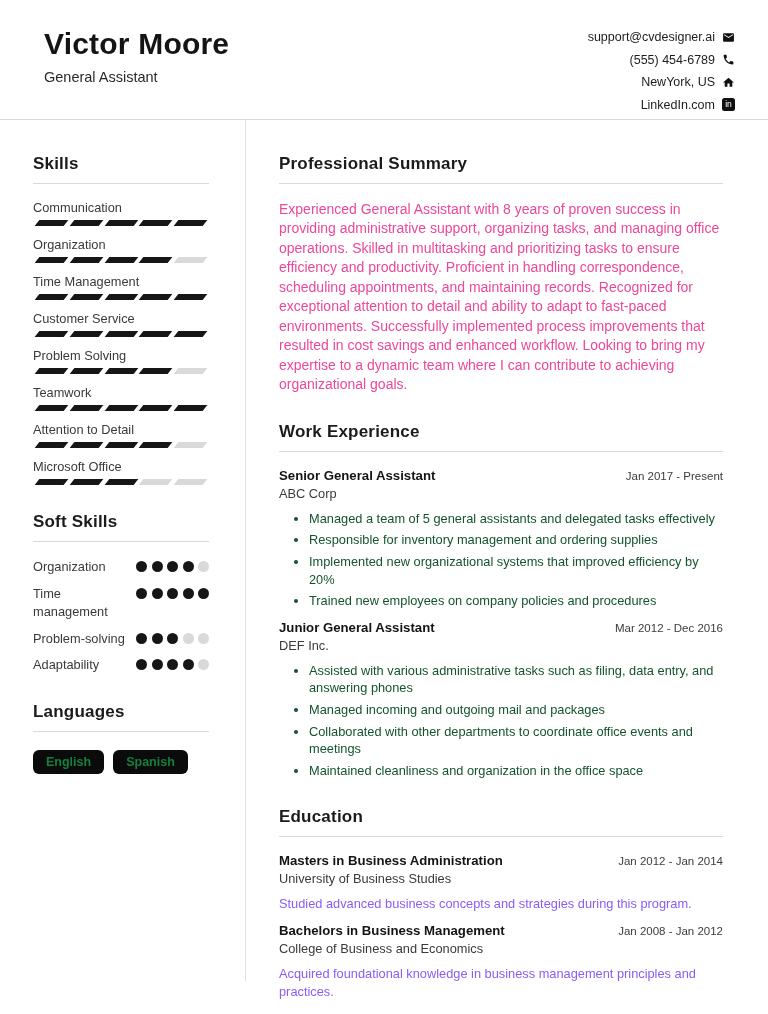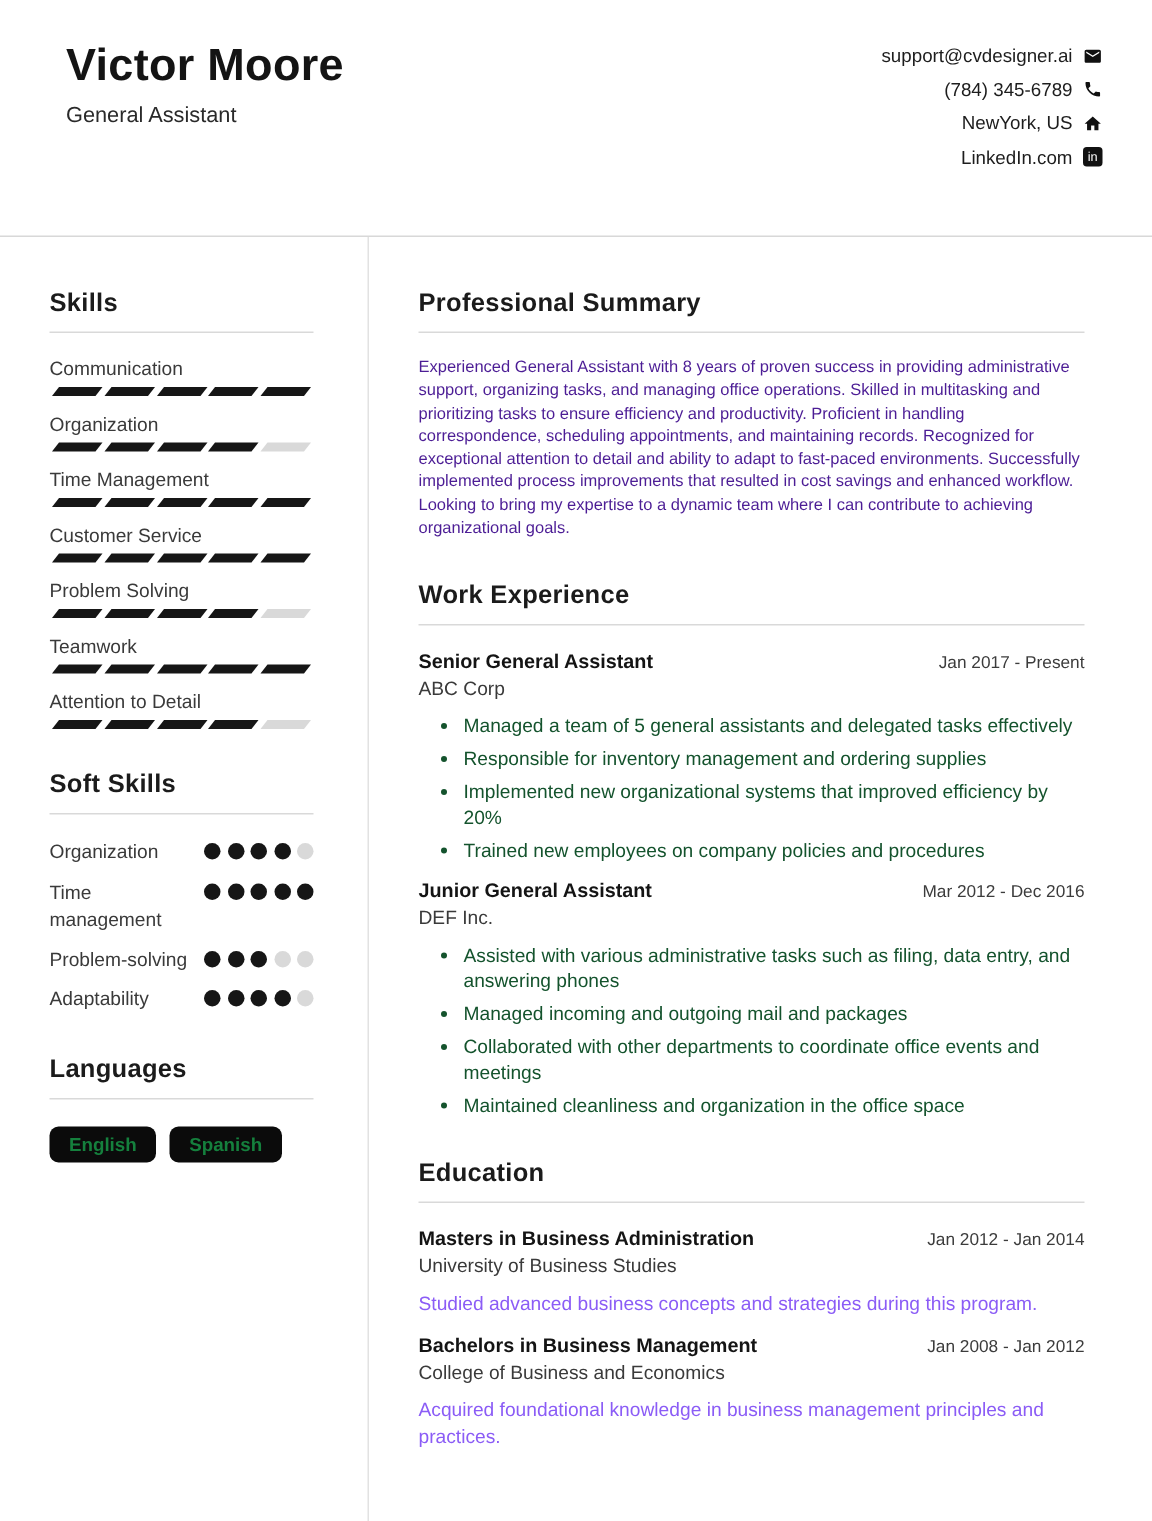--- a/index.html
+++ b/index.html
@@ -2,21 +2,21 @@
 <html style="--bar-filled: #161616; --bar-empty: #d9d9d9; --pill-bg: #0b0b0b; --divider: #d8d8d8;"><head>
 <meta charset="utf-8">
 <style>
   * { margin: 0; padding: 0; box-sizing: border-box; }
   html, body { background: #ffffff; }
   body { font-family: "Liberation Sans", sans-serif; color: #2f2f2f; }
   .page { width: 768px; height: 1014px; background: #fff; position: relative; overflow: hidden; }
 
   
   .header { display: flex; justify-content: space-between; align-items: flex-start;
-            padding: 27px 33px 0 44px; height: 158px; border-bottom: 1px solid var(--divider, #d8d8d8); }
+            padding: 27px 33px 0 44px; height: 120px; border-bottom: 1px solid var(--divider, #d8d8d8); }
   .person-name { font-size: 30px; font-weight: 700; color: #141414; letter-spacing: .2px; line-height: 1.1; }
   .person-title { font-size: 14.5px; color: #2a2a2a; margin-top: 9px; }
   .contacts { display: flex; flex-direction: column; align-items: flex-end; padding-top: 3px; }
   .contact-row { display: flex; align-items: center; justify-content: flex-end; gap: 7px;
                  font-size: 12.5px; color: #1d1d1d; margin-bottom: 8.5px; }
   .cicon { width: 13px; height: 13px; display: inline-flex; align-items: center; justify-content: center; }
   .cicon svg { width: 13px; height: 13px; fill: #111; }
   .li-badge { width: 13px; height: 13px; background: #111; color: #fff; border-radius: 2.5px;
               font-size: 8.5px; font-weight: 400; display: inline-flex; align-items: center;
               justify-content: center; line-height: 1; }
@@ -43,21 +43,21 @@
   .dots { display: flex; gap: 4.5px; margin-top: 3px; }
   .dot { width: 11px; height: 11px; border-radius: 50%; background: var(--bar-empty, #d9d9d9); }
   .dot.filled { background: var(--bar-filled, #161616); }
 
   
   .pills { display: flex; gap: 9px; flex-wrap: wrap; padding-top: 2px; }
   .pill { background: var(--pill-bg, #0b0b0b); color: #15803d; font-size: 12.5px; font-weight: 700;
           padding: 6px 13px; border-radius: 6px; line-height: 1; }
 
   
-  .summary-text { font-size: 11px; line-height: 1.39; color: #4c1d95; }
+  .summary-text { font-size: 14px; line-height: 1.39; color: #ec4899; }
   .entry-head { display: flex; justify-content: space-between; align-items: baseline; }
   .entry-head h3 { font-size: 13.2px; font-weight: 700; color: #141414; }
   .dates { font-size: 11.5px; color: #3c3c3c; white-space: nowrap; }
   .company { font-size: 12.8px; color: #3a3a3a; margin-top: 3px; }
   ul.bullets { list-style: disc; padding-left: 30px; margin: 9px 0 10px 0; }
   ul.bullets li { font-size: 12.8px; line-height: 1.38; color: #14532d; margin-bottom: 4px; }
   .job { margin-bottom: 2px; }
   .edu { margin-bottom: 6px; }
   .edu-desc { font-size: 12.8px; color: #8b5cf6; line-height: 1.38; margin: 9px 0 11px 0; }
 </style>
@@ -75,21 +75,21 @@
   <div class="contact-row">
     <span>support@cvdesigner.ai</span>
     <span class="cicon">
             <svg viewBox="0 0 24 24">
               <path d="M20 4H4c-1.1 0-2 .9-2 2v12c0 1.1.9 2 2 2h16c1.1 0 2-.9 2-2V6c0-1.1-.9-2-2-2zm0 4-8 5-8-5V6l8 5 8-5v2z"></path>
             </svg>
           </span>
   </div>
 
   <div class="contact-row">
-    <span>(784) 345-6789</span>
+    <span>(555) 454-6789</span>
     <span class="cicon">
             <svg viewBox="0 0 24 24">
               <path d="M6.62 10.79c1.44 2.83 3.76 5.14 6.59 6.59l2.2-2.2c.27-.27.67-.36 1.02-.24 1.12.37 2.33.57 3.57.57.55 0 1 .45 1 1V20c0 .55-.45 1-1 1-9.39 0-17-7.61-17-17 0-.55.45-1 1-1h3.5c.55 0 1 .45 1 1 0 1.25.2 2.45.57 3.57.11.35.03.74-.25 1.02l-2.2 2.2z"></path>
             </svg>
           </span>
   </div>
 
   <div class="contact-row">
     <span>NewYork, US</span>
     <span class="cicon">
@@ -184,20 +184,30 @@
     <div class="skill-label">Attention to Detail</div>
     <div class="skill-bar">
                 <span class="seg filled"></span>
                 <span class="seg filled"></span>
                 <span class="seg filled"></span>
                 <span class="seg filled"></span>
                 <span class="seg"></span>
               </div>
   </div>
 
+  <div class="skill">
+    <div class="skill-label">Microsoft Office</div>
+    <div class="skill-bar">
+                <span class="seg filled"></span>
+                <span class="seg filled"></span>
+                <span class="seg filled"></span>
+                <span class="seg"></span>
+                <span class="seg"></span>
+              </div>
+  </div>
 </div>
       </section>
 
       <section>
         <h2>Soft Skills</h2>
         <div id="soft-skills-list">
   <div class="soft-skill">
     <div class="ss-label">Organization</div>
     <div class="dots">
                 <span class="dot filled"></span>

